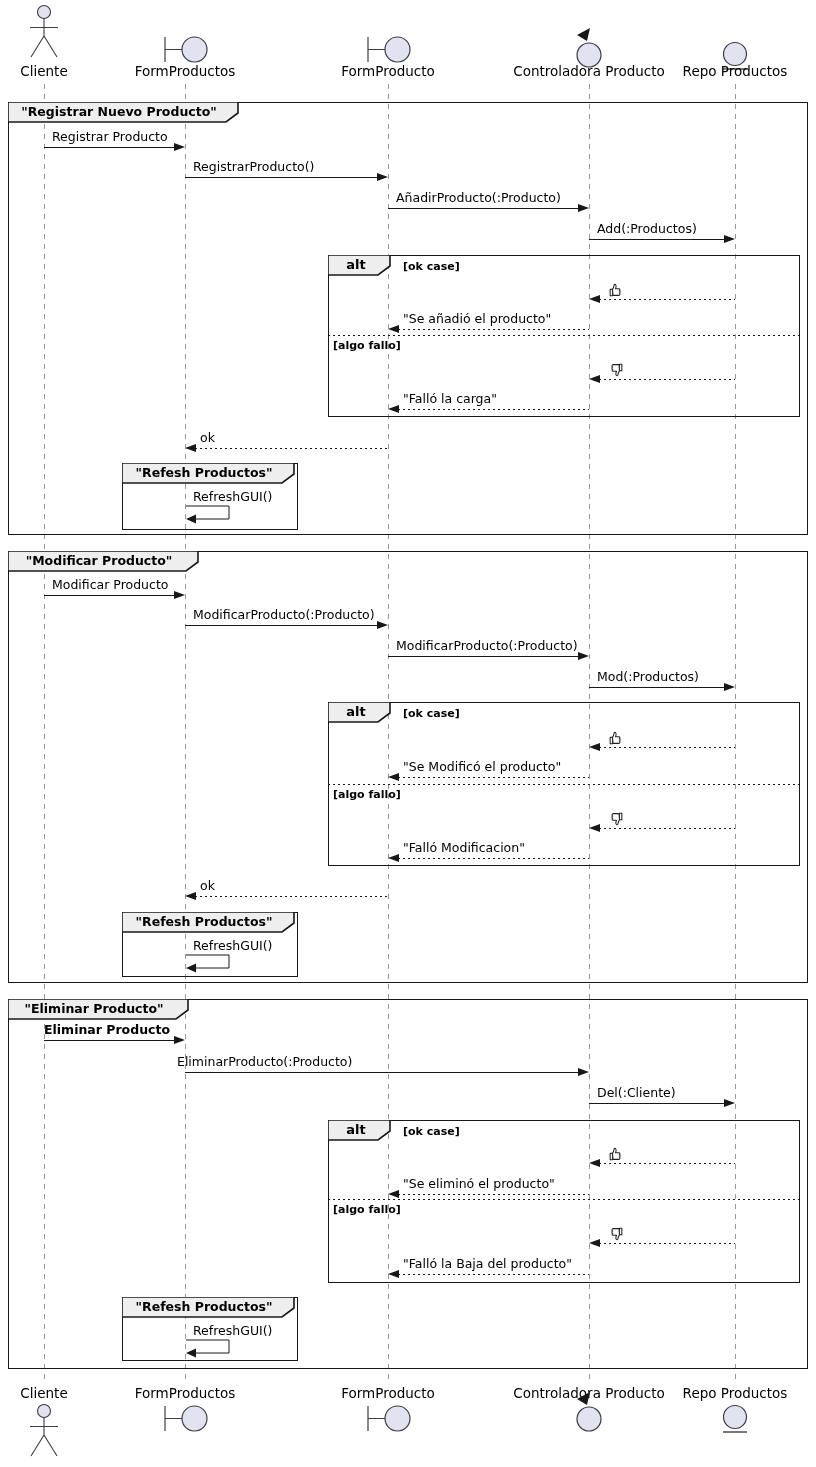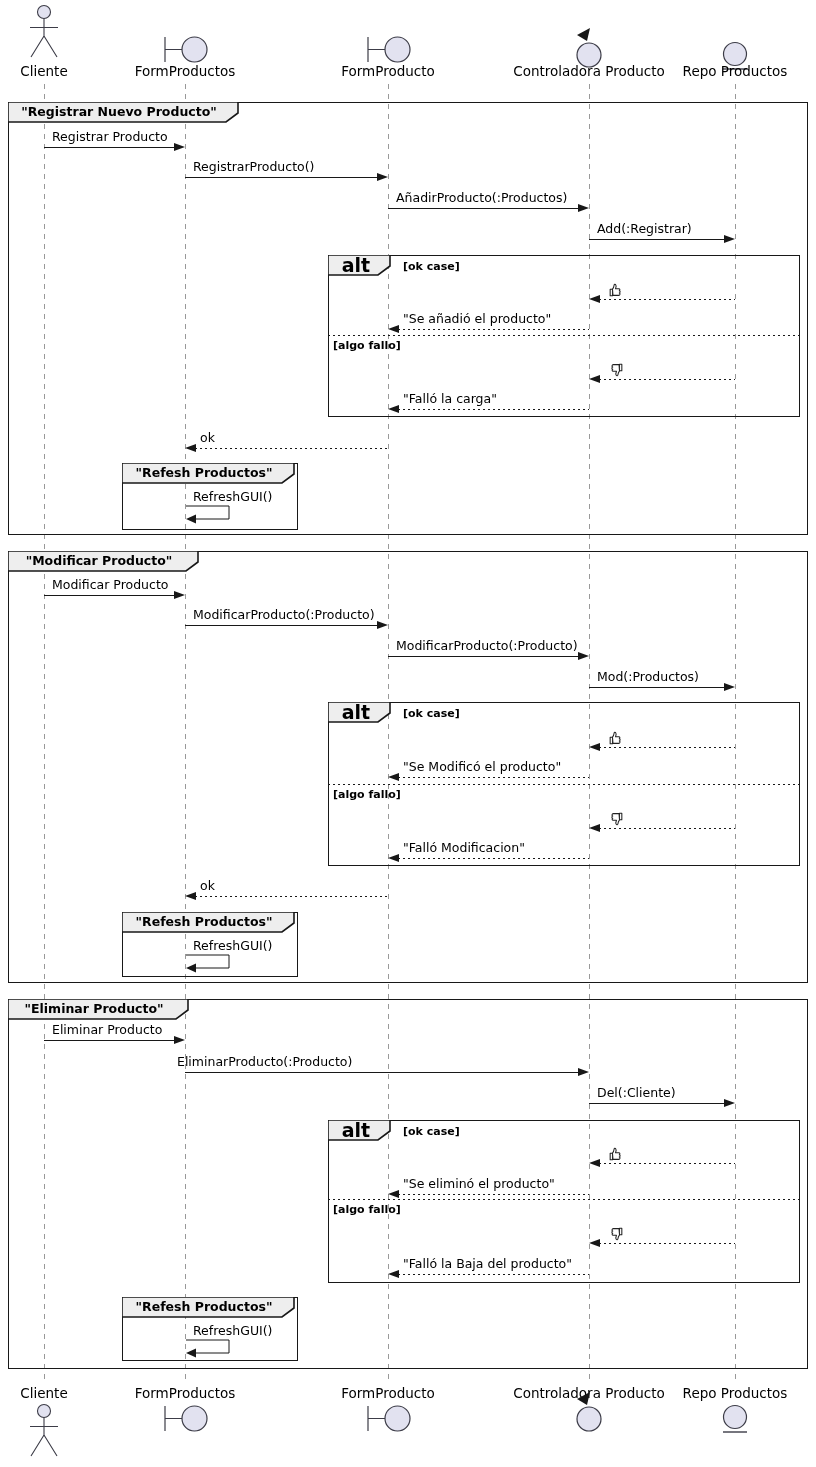--- a/index.html
+++ b/index.html
@@ -7,21 +7,21 @@
     position:relative;
     font-family:"DejaVu Sans","Liberation Sans",sans-serif;
     color:#000;
     overflow:hidden;
     background:#fff;
   }
   .abs{position:absolute;}
   .lifeline{width:1px;}
   .frame{border:1.6px solid #181818;box-sizing:border-box;background:transparent;}
   .frame-title{font-weight:bold;font-size:12.5px;line-height:20px;text-align:center;white-space:nowrap;}
-  .alt-label{font-weight:bold;font-size:19px;line-height:20px;text-align:center;}
+  .alt-label{font-weight:bold;font-size:13px;line-height:20px;text-align:center;}
   .cond-label{font-weight:bold;font-size:11px;white-space:nowrap;}
   .msg-label{font-size:12.5px;line-height:14px;white-space:nowrap;}
   .part-label{font-size:13.5px;line-height:14px;text-align:center;white-space:nowrap;}
   .solid-line{height:0;border-top:1px solid #181818;}
   .dash-line{height:1px;background:repeating-linear-gradient(to right,#181818 0 2px,transparent 2px 5px);}
   .divider{height:1px;background:repeating-linear-gradient(to right,#181818 0 2px,transparent 2px 5px);}
   .arr{width:0;height:0;border-top:4.5px solid transparent;border-bottom:4.5px solid transparent;}
   .arr-r{border-left:11px solid #181818;}
   .arr-l{border-right:11px solid #181818;}
   svg{display:block;}
@@ -178,24 +178,24 @@
     <div class="abs divider" style="left: 328px; top: 1199px; width: 472px;"></div>
     <div class="abs cond-label" style="left: 333px; top: 1203px;">[algo fallo]</div>
     <div class="abs solid-line" style="left: 44px; top: 147px; width: 131px;"></div>
     <div class="abs arr arr-r" style="left: 174px; top: 143px;"></div>
     <div class="abs msg-label" style="left: 52px; top: 130px;">Registrar Producto</div>
     <div class="abs solid-line" style="left: 185px; top: 177px; width: 193px;"></div>
     <div class="abs arr arr-r" style="left: 377px; top: 173px;"></div>
     <div class="abs msg-label" style="left: 193px; top: 160px;">RegistrarProducto()</div>
     <div class="abs solid-line" style="left: 388px; top: 208px; width: 191px;"></div>
     <div class="abs arr arr-r" style="left: 578px; top: 204px;"></div>
-    <div class="abs msg-label" style="left: 396px; top: 191px;">AñadirProducto(:Productos)</div>
+    <div class="abs msg-label" style="left: 396px; top: 191px;">AñadirProducto(:Producto)</div>
     <div class="abs solid-line" style="left: 589px; top: 239px; width: 136px;"></div>
     <div class="abs arr arr-r" style="left: 724px; top: 235px;"></div>
-    <div class="abs msg-label" style="left: 597px; top: 222px;">Add(:Registrar)</div>
+    <div class="abs msg-label" style="left: 597px; top: 222px;">Add(:Productos)</div>
     <div class="abs dash-line" style="left: 599px; top: 299px; width: 136px;"></div>
     <div class="abs arr arr-l" style="left: 589px; top: 295px;"></div>
     <div class="abs" style="left: 609px; top: 283px;">
       <svg width="14" height="14" viewBox="0 0 12 12">
         <g stroke="#222" stroke-width="0.9" fill="#fff" stroke-linejoin="round">
           <path d="M1 5.4h2V11H1z"></path>
           <path d="M3.4 10.6h4.9c1.3 0 1.5-1.9.5-2.1 1-.2 1-1.7 0-1.9.8-.3.7-1.7-.4-1.7H5.6c.5-1.2.7-2.6.2-3.4-.4-.7-1.3-.6-1.4.2-.2 1.5-.6 2.7-1.4 3.6z"></path>
         </g>
       </svg>
     </div>
@@ -254,21 +254,21 @@
       </svg>
     </div>
     <div class="abs dash-line" style="left: 398px; top: 858px; width: 191px;"></div>
     <div class="abs arr arr-l" style="left: 388px; top: 854px;"></div>
     <div class="abs msg-label" style="left: 403px; top: 841px;">"Falló Modificacion"</div>
     <div class="abs dash-line" style="left: 195px; top: 896px; width: 193px;"></div>
     <div class="abs arr arr-l" style="left: 185px; top: 892px;"></div>
     <div class="abs msg-label" style="left: 200px; top: 879px;">ok</div>
     <div class="abs solid-line" style="left: 44px; top: 1040px; width: 131px;"></div>
     <div class="abs arr arr-r" style="left: 174px; top: 1036px;"></div>
-    <div class="abs msg-label" style="left: 52px; top: 1023px;">Eliminar Producto</div>
+    <div class="abs msg-label" style="left: 44px; top: 1023px; font-weight: bold;">Eliminar Producto</div>
     <div class="abs solid-line" style="left: 185px; top: 1072px; width: 394px;"></div>
     <div class="abs arr arr-r" style="left: 578px; top: 1068px;"></div>
     <div class="abs msg-label" style="left: 177px; top: 1055px;">EliminarProducto(:Producto)</div>
     <div class="abs solid-line" style="left: 589px; top: 1103px; width: 136px;"></div>
     <div class="abs arr arr-r" style="left: 724px; top: 1099px;"></div>
     <div class="abs msg-label" style="left: 597px; top: 1086px;">Del(:Cliente)</div>
     <div class="abs dash-line" style="left: 599px; top: 1163px; width: 136px;"></div>
     <div class="abs arr arr-l" style="left: 589px; top: 1159px;"></div>
     <div class="abs" style="left: 609px; top: 1147px;">
       <svg width="14" height="14" viewBox="0 0 12 12">

